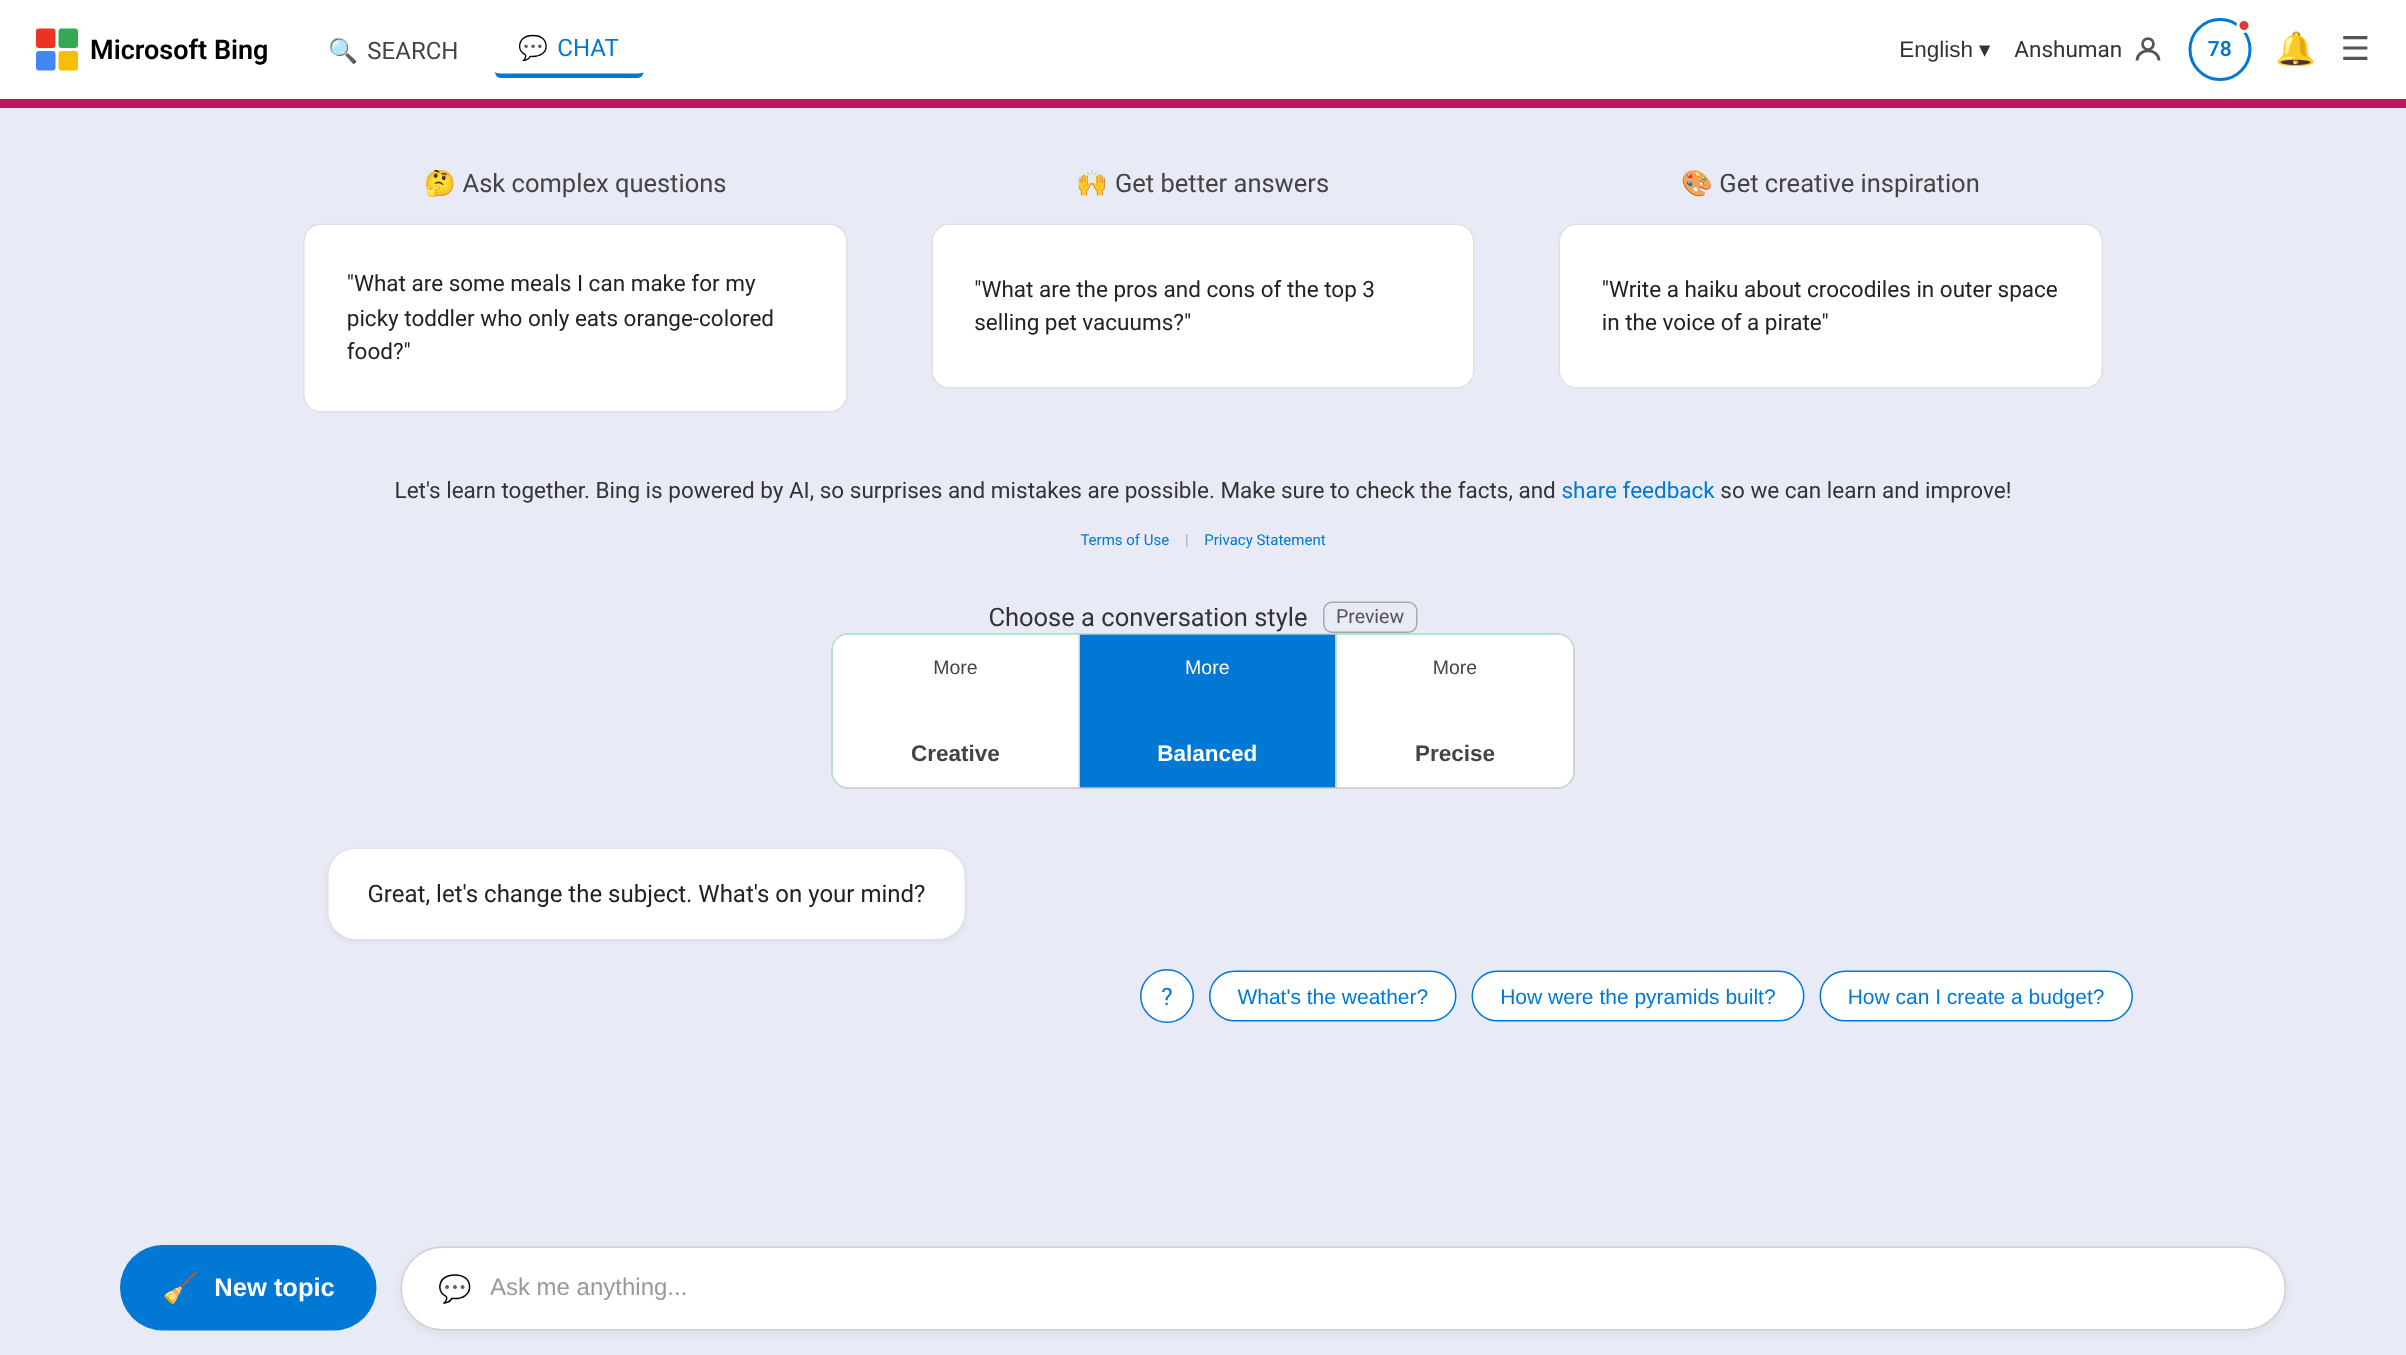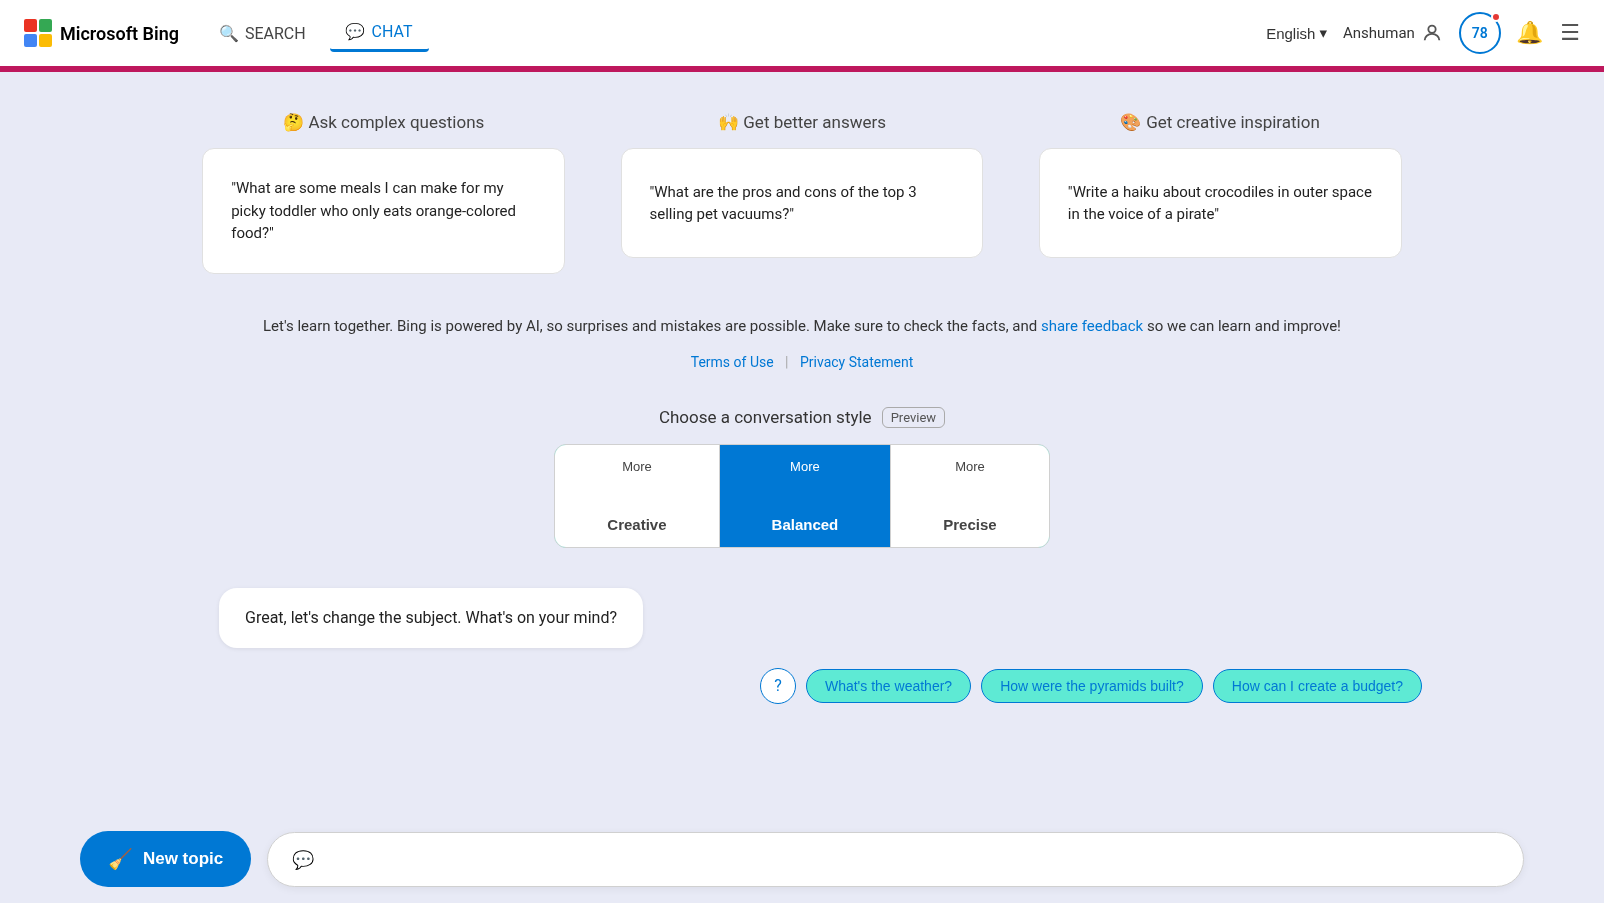--- a/index.html
+++ b/index.html
@@ -189,21 +189,21 @@
       font-size: 15px;
       color: #333;
       line-height: 1.7;
     }
     .disclaimer-section a {
       color: #0078d4;
       text-decoration: none;
     }
     .disclaimer-links {
       margin-top: 12px;
-      font-size: 14px;
+      font-size: 10px;
       color: #0078d4;
     }
     .disclaimer-links a {
       color: #0078d4;
       text-decoration: none;
     }
     .disclaimer-links span {
       color: #aaa;
       margin: 0 8px;
     }
@@ -214,21 +214,21 @@
       flex-direction: column;
       align-items: center;
       margin: 32px 0 24px;
     }
     .conv-style-header {
       display: flex;
       align-items: center;
       gap: 10px;
       font-size: 17px;
       color: #333;
-      margin-bottom: 16px;
+      margin-bottom: 0;
     }
     .preview-badge {
       border: 1px solid #aaa;
       border-radius: 6px;
       padding: 2px 8px;
       font-size: 13px;
       color: #555;
     }
     .style-buttons {
       display: flex;
@@ -297,21 +297,21 @@
       border: 1.5px solid #0078d4;
       background: #fff;
       display: flex;
       align-items: center;
       justify-content: center;
       cursor: pointer;
       color: #0078d4;
       font-size: 16px;
     }
     .chip-btn {
-      background: #5eead4;
+      background: #ffffff;
       border: 1.5px solid #0078d4;
       border-radius: 20px;
       padding: 8px 18px;
       font-size: 14px;
       color: #0078d4;
       cursor: pointer;
     }
 
     
     .bottom-bar {
@@ -491,14 +491,15 @@
 
 </div>
 
 <div class="bottom-bar">
   <button class="new-topic-btn">
     <span class="broom-icon">🧹</span>
     <span>New topic</span>
   </button>
   <div class="search-bar">
     <span class="search-bar-icon">💬</span>
+    <input type="text" placeholder="Ask me anything..." style="">
   </div>
 </div>
 
 </body></html>

